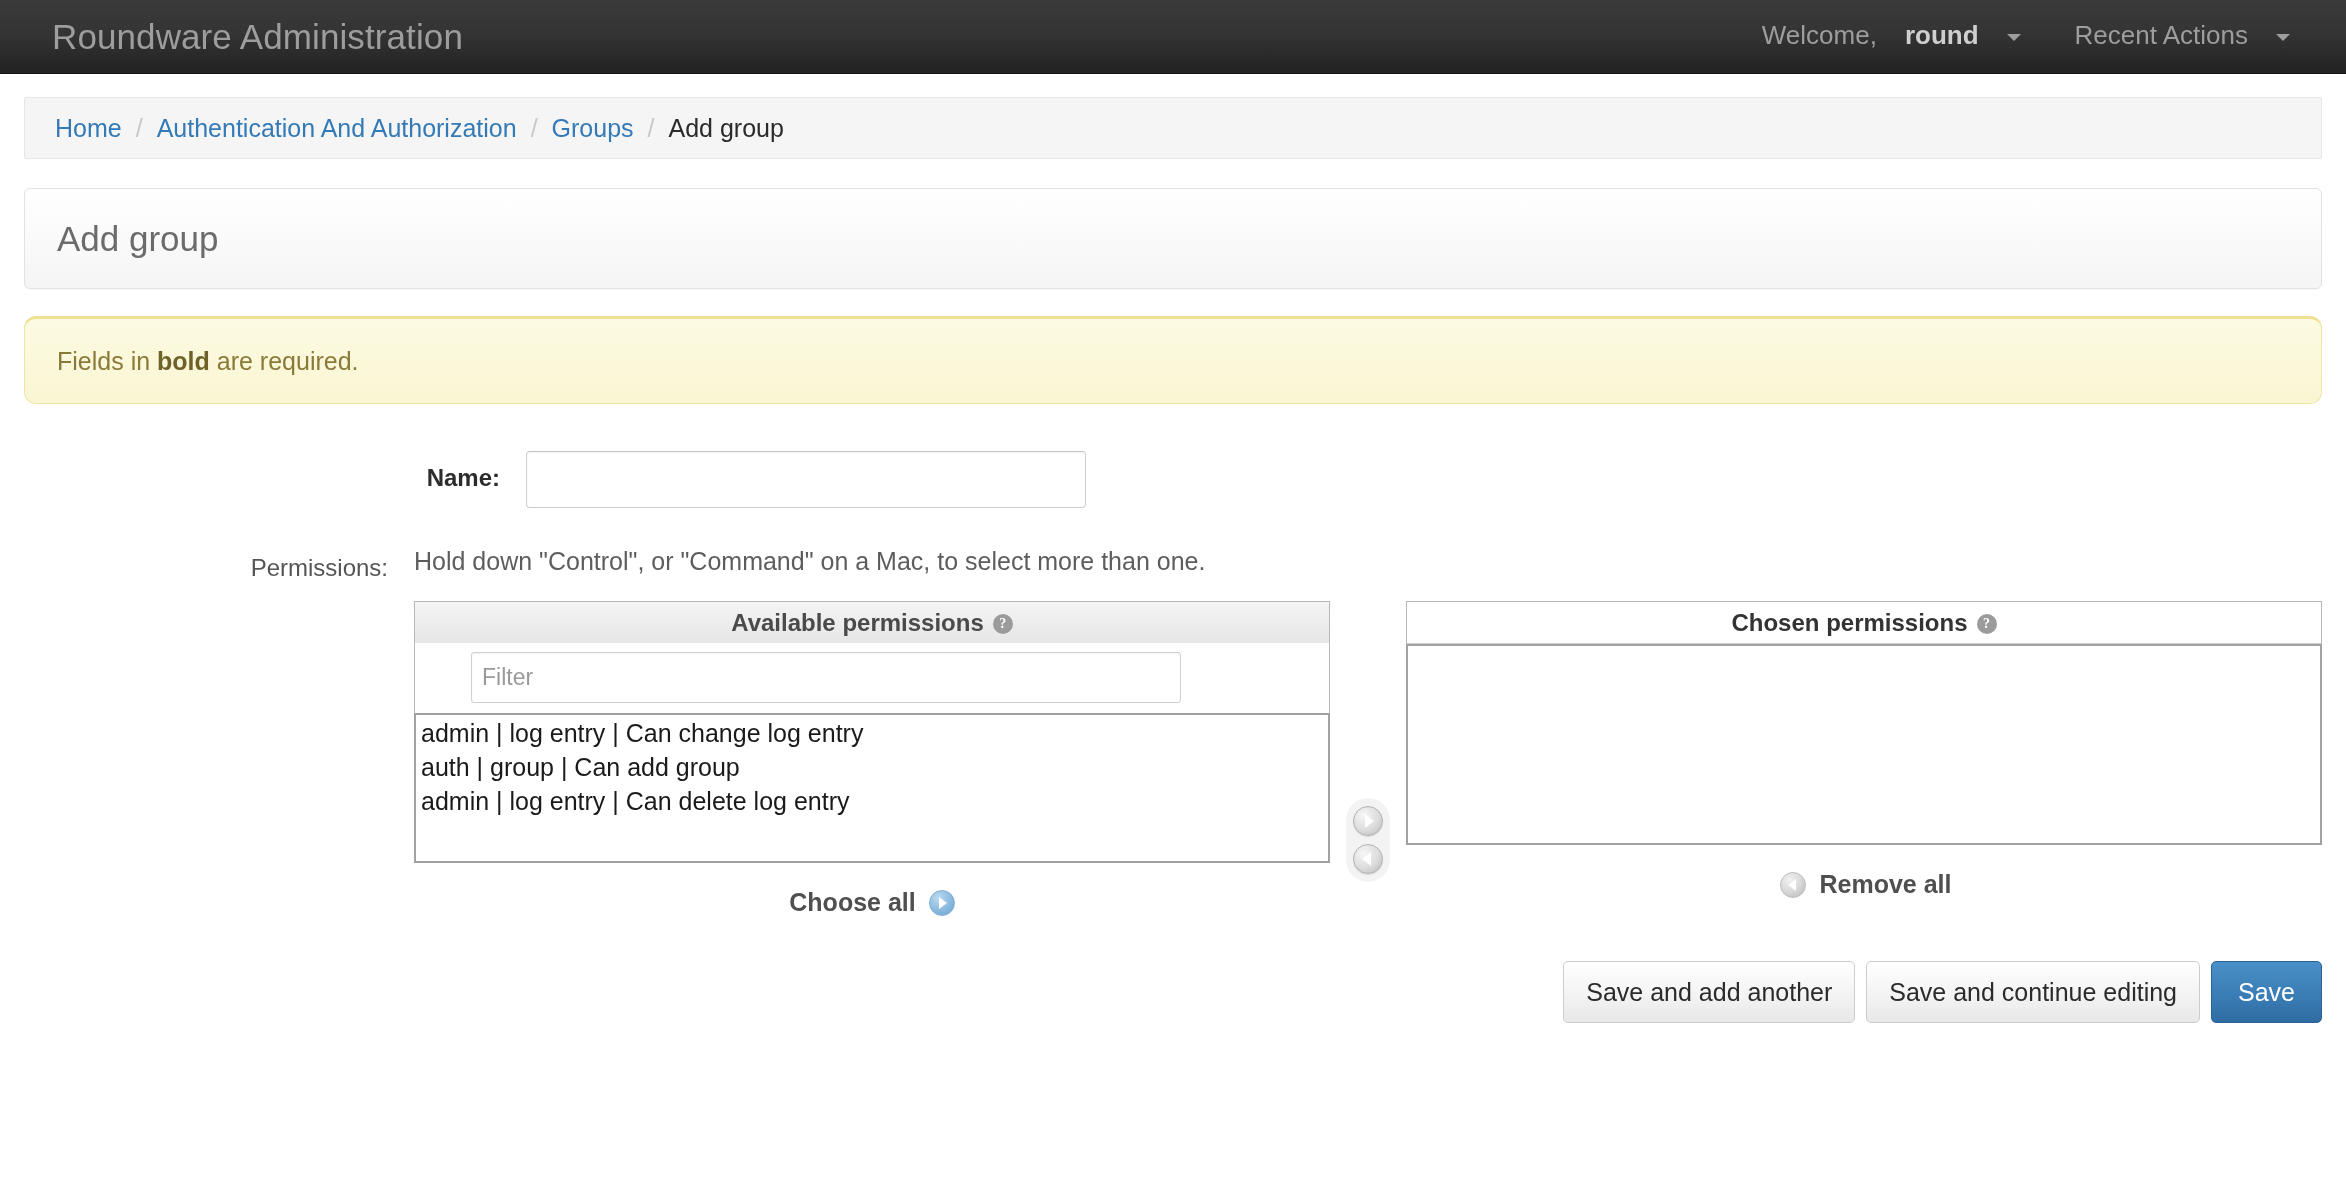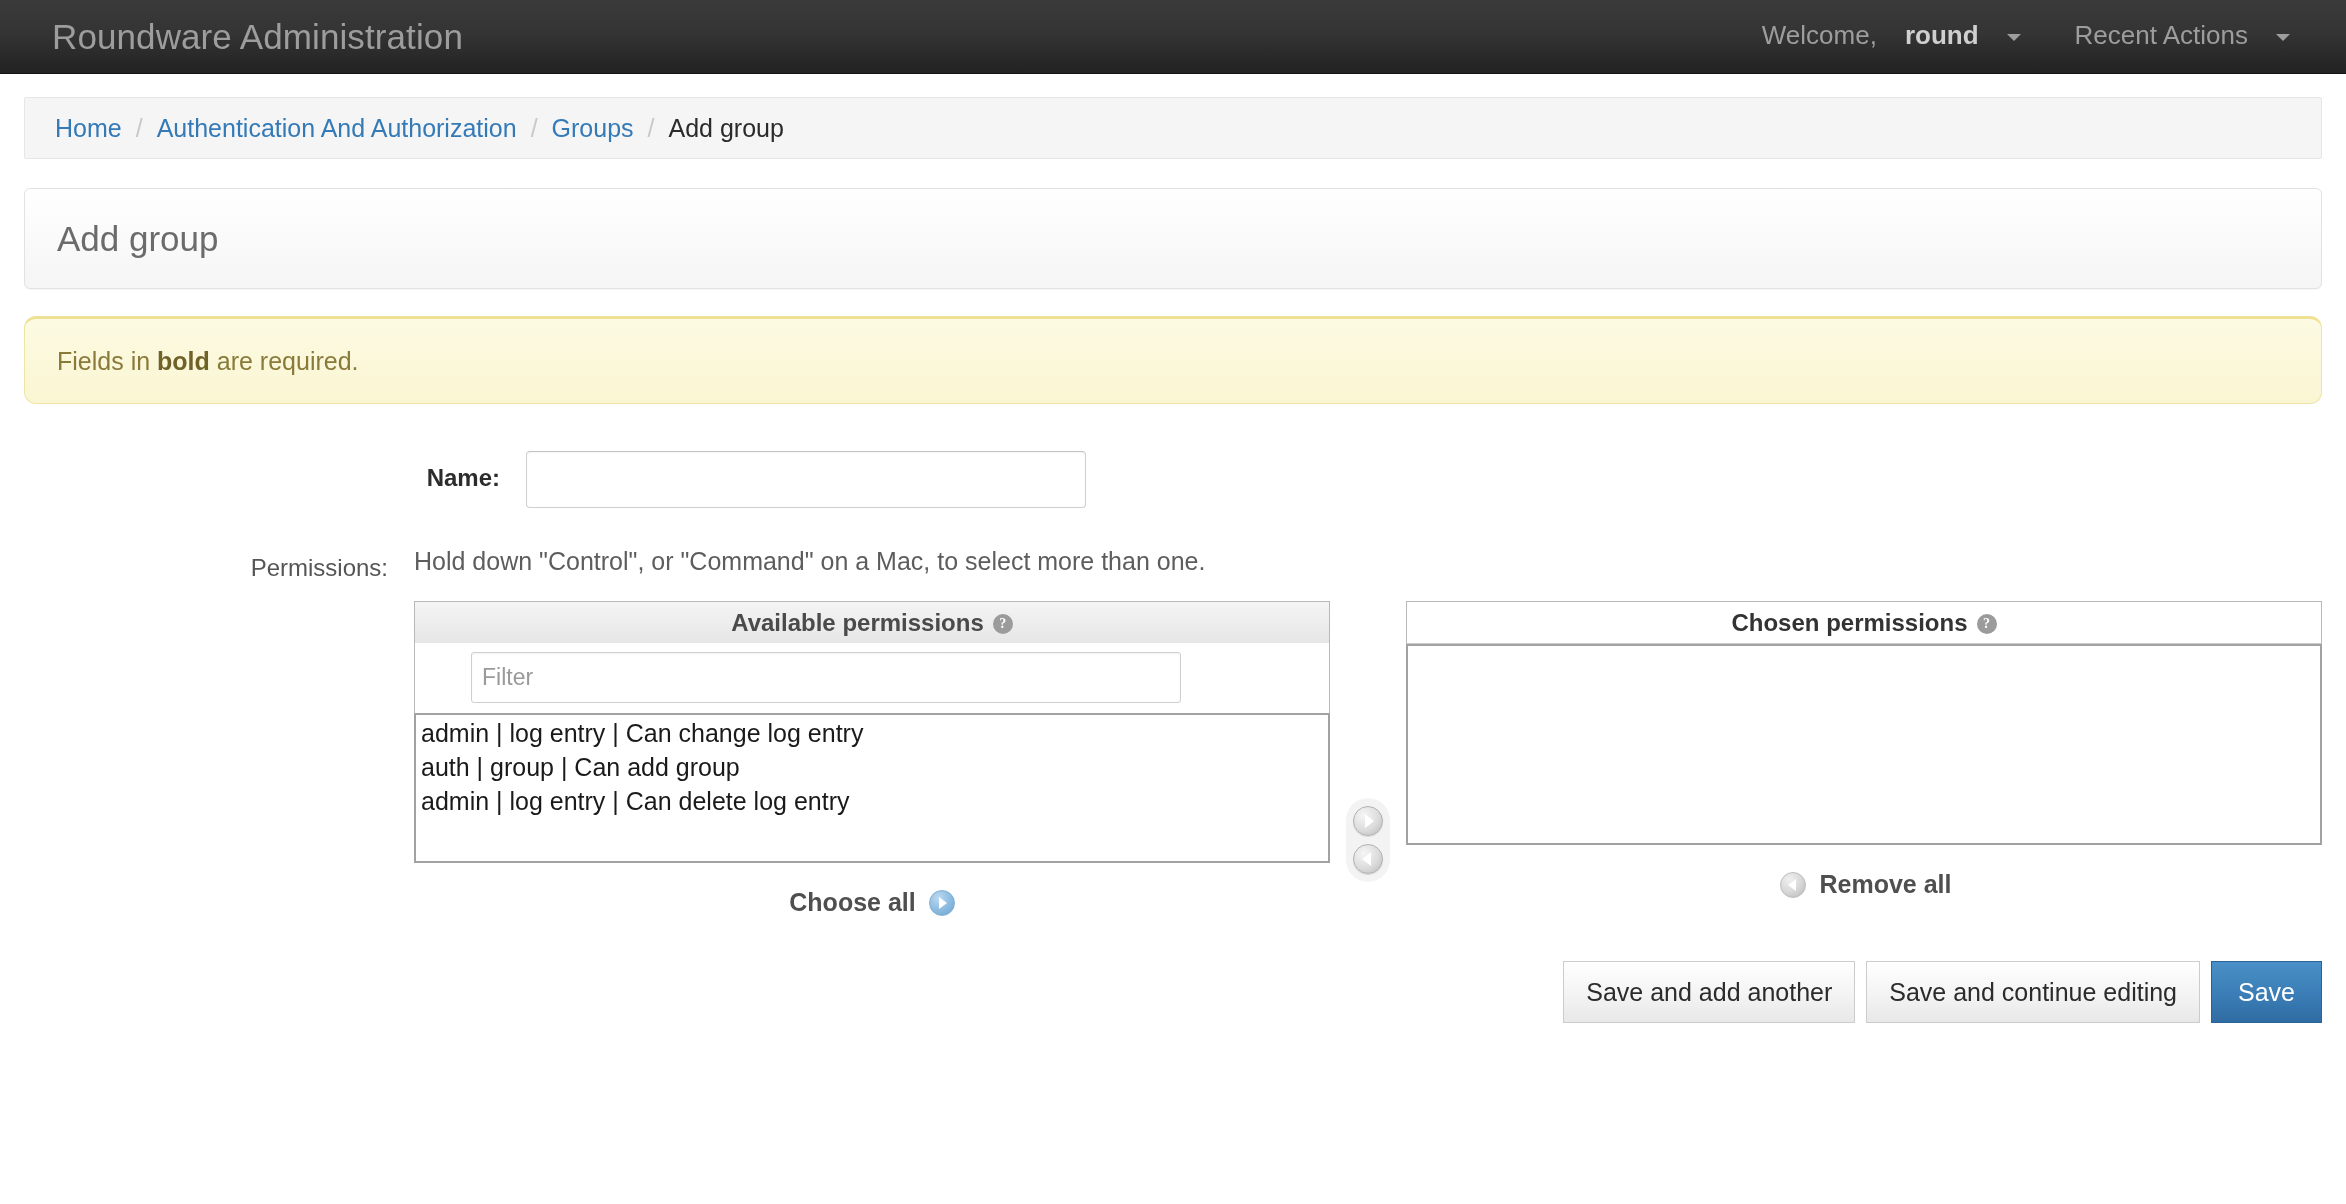--- a/index.html
+++ b/index.html
@@ -321,21 +321,21 @@
     justify-content: flex-end;
     align-items: center;
     gap: 11px;
     margin: 44px 24px 0 24px;
   }
   .btn {
     font-family: "Liberation Sans", sans-serif;
     font-size: 25px;
     height: 62px;
     padding: 0 22px;
-    border-radius: 0;
+    border-radius: 5px;
     cursor: pointer;
     white-space: nowrap;
   }
   .btn-default {
     background: linear-gradient(to bottom, #ffffff 0%, #f2f2f2 60%, #e8e8e8 100%);
     border: 1px solid #cccccc;
     color: #2b2b2b;
   }
   .btn-primary {
     background: linear-gradient(to bottom, #4a8fc7 0%, #3c7fb8 50%, #2f6ca3 100%);

